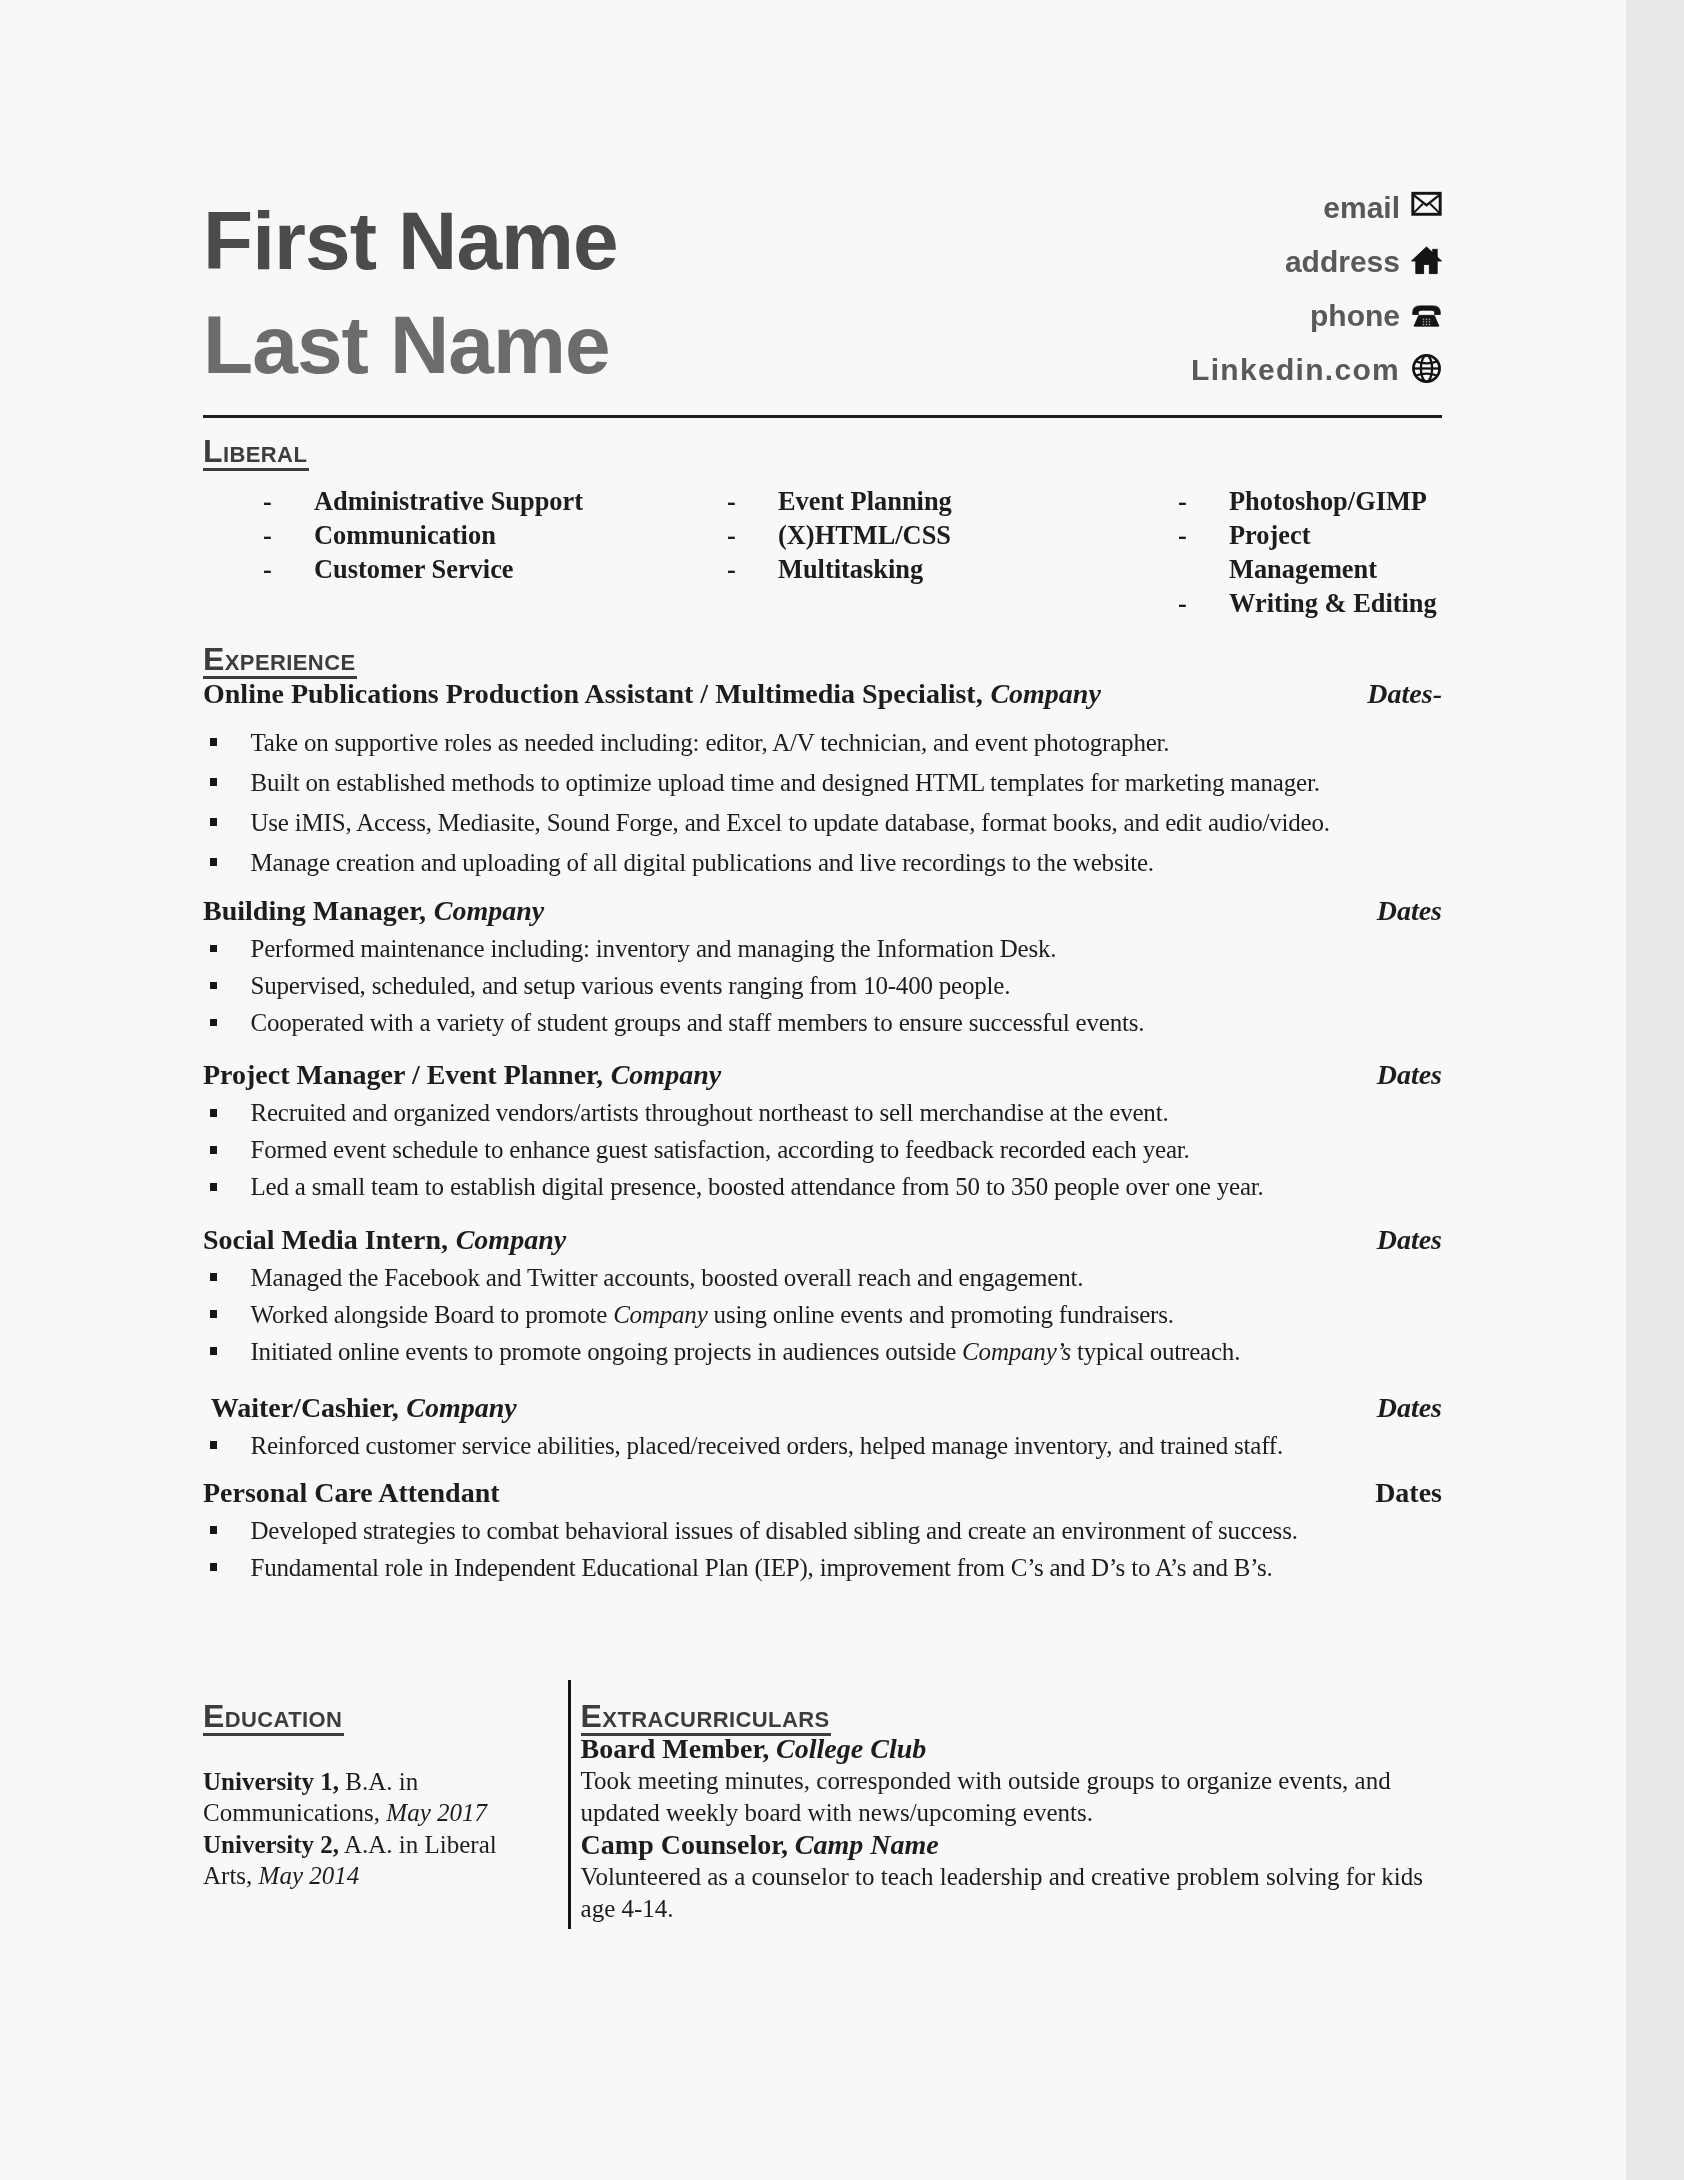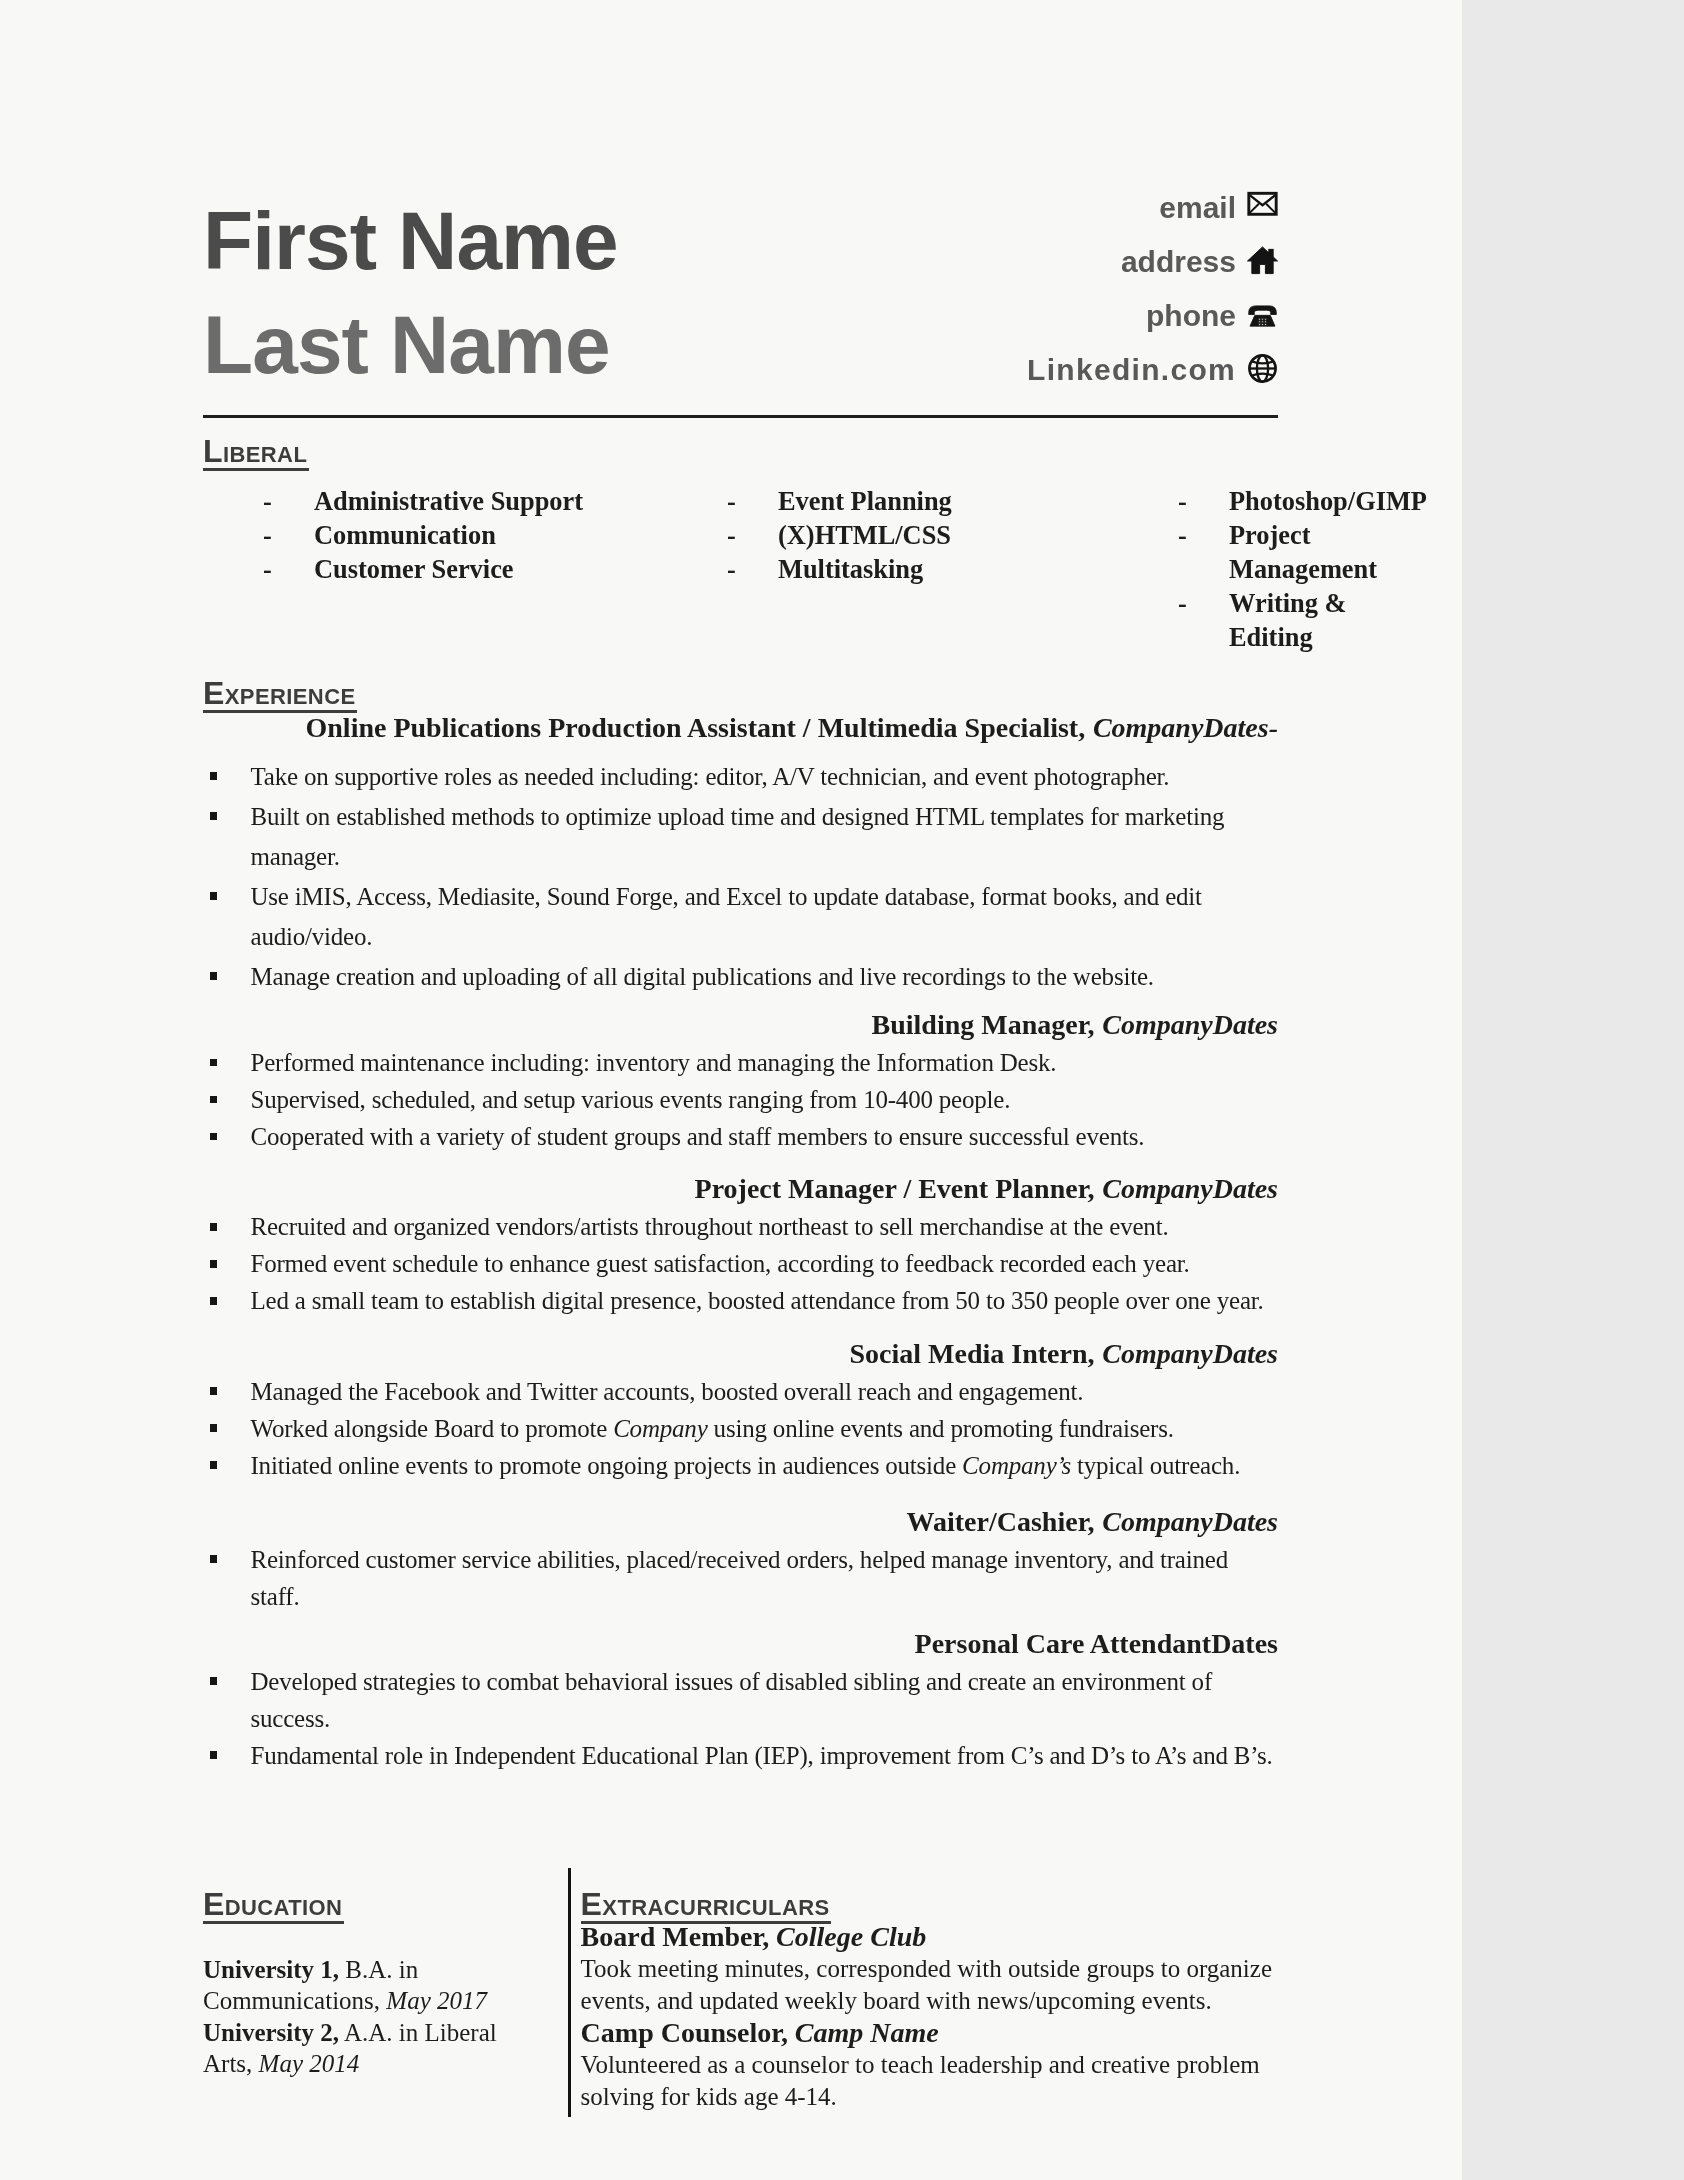--- a/index.html
+++ b/index.html
@@ -1,18 +1,18 @@
 <!DOCTYPE html>
 <html style="font-size:13.6px"><head>
 <meta charset="utf-8">
 <style>
   html,body{margin:0;padding:0;background:#e9e9e9;}
   .page{
     position:relative;
-    width:1462px;height:2181px;
+    width:1626px;height:2181px;
     background:#f8f8f7;
     overflow:hidden;
     color:#1d1d1d;
     font-family:"Liberation Serif", serif;
     box-sizing:border-box;
     padding:0 184px 0 203px;
   }
   
   .header{position:relative;height:226px;margin-top:189px;}
   .name{margin-top:12px;font-family:"Liberation Sans", sans-serif;font-weight:700;font-size:82px;line-height:104px;letter-spacing:-0.9px;}
@@ -40,21 +40,21 @@
   .skill-col{display:block;}
   .skill-item{display:flex;font-weight:700;font-size:26.4px;line-height:34px;}
   .skill-dash{width:51px;flex:none;}
   
   .jobs{margin-top:-4.3px;}
   .job:nth-child(2){margin-top:9.4px;}
   .job:nth-child(3){margin-top:15.3px;}
   .job:nth-child(4){margin-top:15.3px;}
   .job:nth-child(5){margin-top:19px;}
   .job:nth-child(6){margin-top:10.2px;}
-  .job-header{display:flex;align-items:baseline;font-size:28px;line-height:38px;font-weight:700;text-align:right;}
+  .job-header{display:flex;align-items:baseline;font-size:28px;line-height:38px;font-weight:700;}
   .indent .job-header{padding-left:7.7px;}
   .job-title-group{flex:1;white-space:nowrap;}
   .job-company{font-style:italic;margin-left:7.7px;}
   .job-dates{flex:none;font-style:italic;}
   .job-dates.no-italic{font-style:normal;}
   .job-bullets{list-style:none;margin:0;padding:0;}
   .job:first-child .job-bullets{margin-top:10.2px;}
   .bullet{display:flex;font-size:25px;line-height:37px;letter-spacing:-0.2px;}
   .job:first-child .bullet{line-height:40px;}
   .bullet-marker{width:7.7px;height:7.7px;background:#161616;margin:14.5px 0 0 6.8px;flex:none;}

